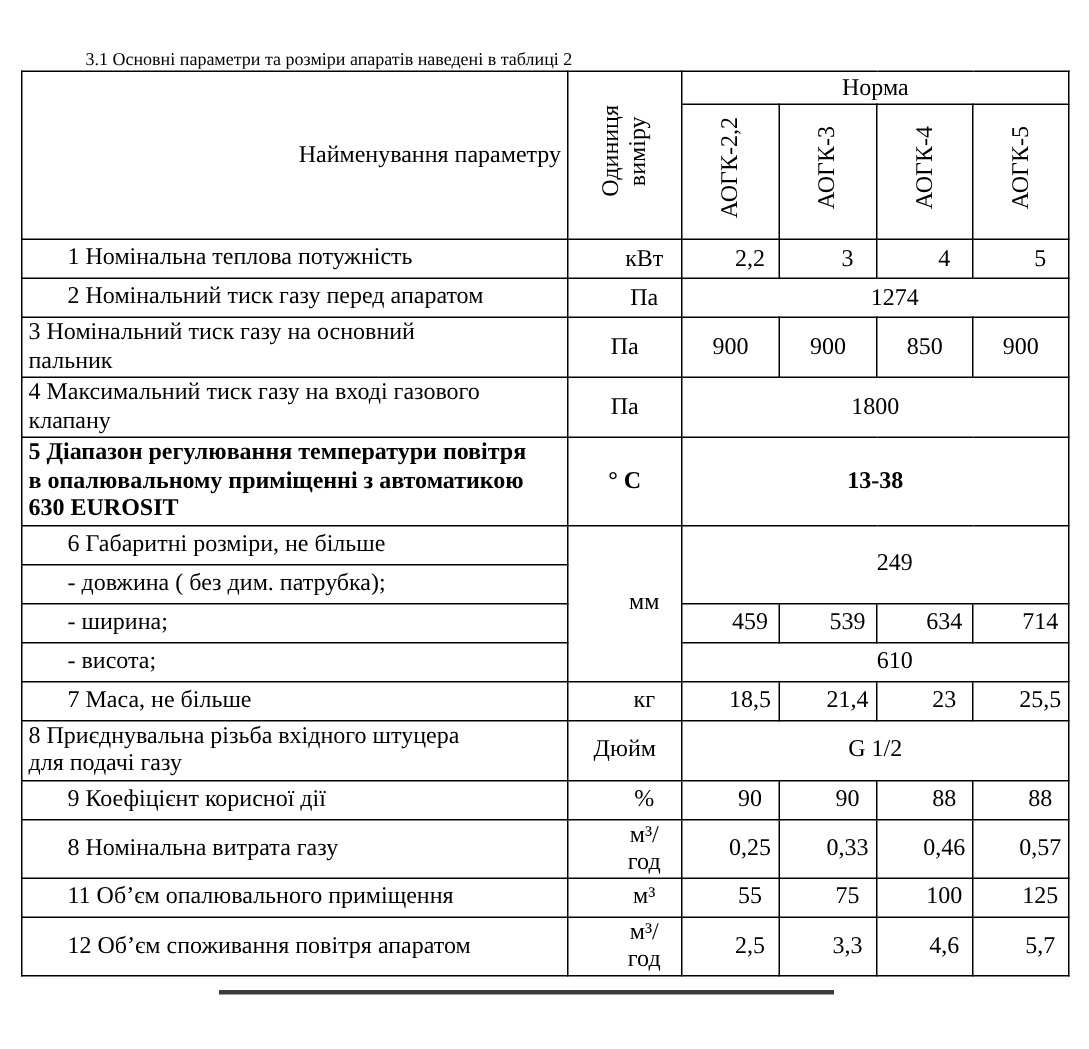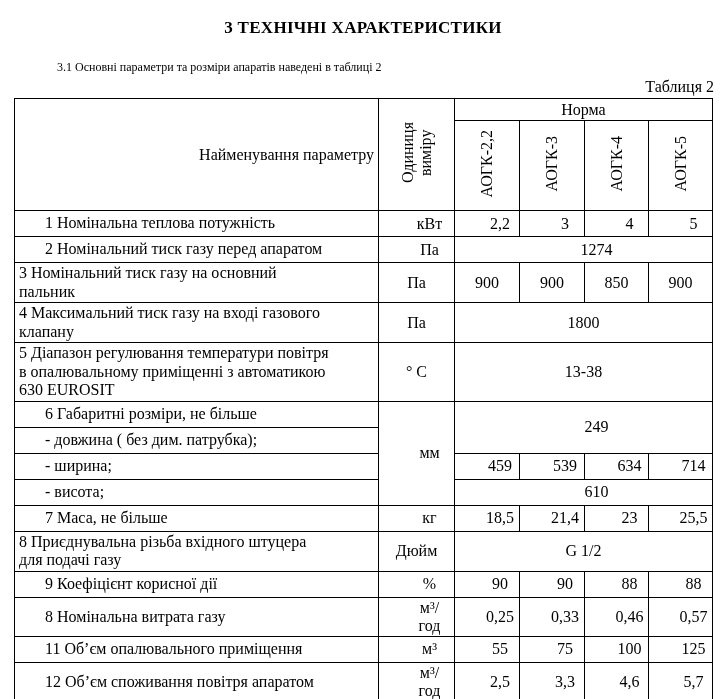--- a/index.html
+++ b/index.html
@@ -52,38 +52,36 @@
     display: inline-block;
     line-height: 1.12;
     white-space: pre-line;
     font-size: 16px;
   }
   .vone { white-space: nowrap; }
   tr.norm-row td { height: 22px; }
   tr.models-row td { height: 90px; }
   tr.rh1 td { height: 26px; padding-left: 30px; }
   tr.rh2 td { height: 40px; }
-  tr.rh3 td { height: 58px; }
+  tr.rh3 td { height: 58px; font-weight: bold; }
   .bottom-fragment {
     height: 3px;
     width: 410px;
     margin: 9px 0 0 146px;
     background: #3c3c3c;
   }
 </style>
 </head>
 <body>
 
 <div class="page">
 
-  <div class="title">3 ТЕХНІЧНІ ХАРАКТЕРИСТИКИ</div>
 
   <div class="intro">3.1 Основні параметри та розміри апаратів наведені в таблиці 2</div>
 
-  <div class="caption">Таблиця 2</div>
 
   <table class="specs">
     <colgroup>
       <col style="width:364px">
       <col style="width:76px">
       <col style="width:65px">
       <col style="width:65px">
       <col style="width:64px">
       <col style="width:64px">
     </colgroup>

